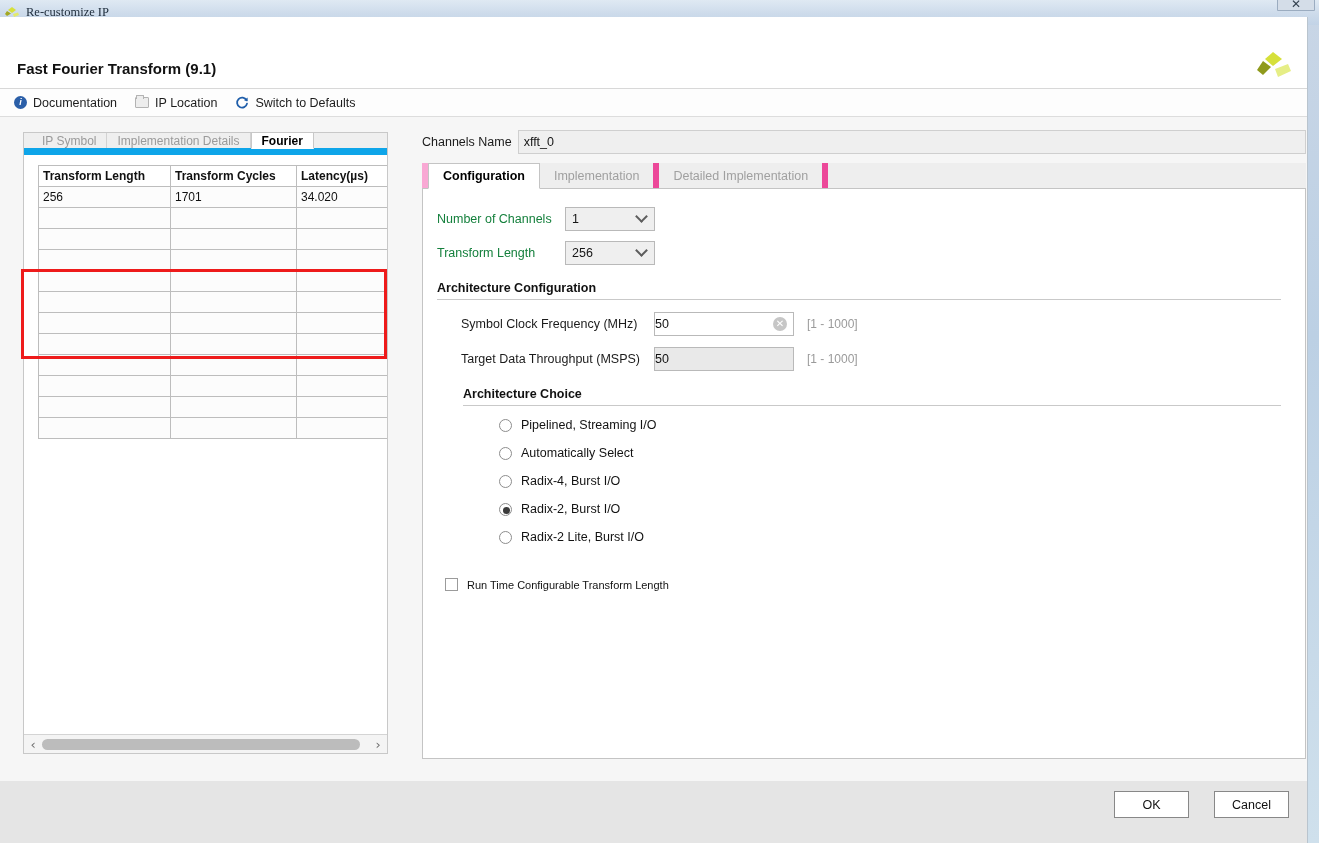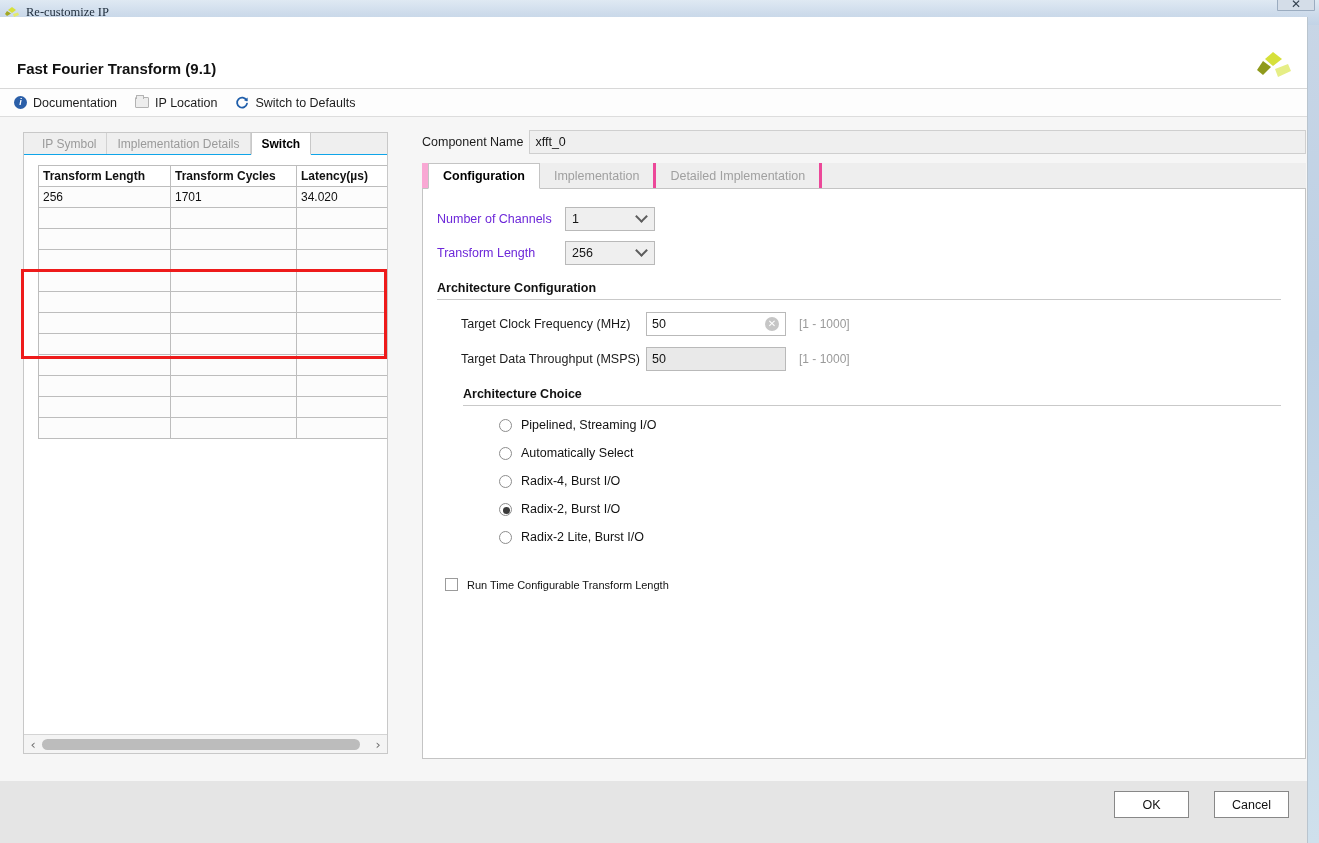--- a/index.html
+++ b/index.html
@@ -121,21 +121,21 @@
   #left-panel {
     position: absolute; left: 23px; top: 15px;
     width: 365px; height: 622px;
     background: #ffffff;
     border: 1px solid #c8c8c8;
     display: flex; flex-direction: column;
   }
   #lp-tabs {
     height: 22px;
     background: #efefef;
-    border-bottom: 1px solid #0ea5e9;
+    border-bottom: 7px solid #0ea5e9;
     display: flex; align-items: stretch;
     padding-left: 8px;
     position: relative;
   }
   .lp-tab {
     padding: 0 10px;
     display: flex; align-items: center;
     font-size: 12px;
     color: #9a9a9a;
     border-right: 1px solid #d2d2d2;
@@ -239,21 +239,21 @@
     border-bottom: 1px solid #c4c4c4;
     background: #f9a8d4;
     padding-left: 6px;
   }
   .rp-tab {
     padding: 0 14px;
     display: flex; align-items: center;
     font-size: 12.5px;
     color: #a0a0a0;
     background: #eeeeee;
-    border-right: 3px solid #ec4899;
+    border-right: 6px solid #ec4899;
     white-space: nowrap;
   }
   .rp-tab.active {
     background: #ffffff;
     color: #000000;
     font-weight: bold;
     border-left: 1px solid #c4c4c4;
     border-right: 1px solid #c4c4c4;
     border-top: 1px solid #c4c4c4;
     margin-bottom: -1px;
@@ -271,21 +271,21 @@
     position: relative;
     padding: 18px 0 0 14px;
   }
 
   .field-row {
     display: flex; align-items: center;
     margin-bottom: 10px;
     gap: 8px;
   }
   .field-row .flabel {
-    font-size: 12.5px; color: #6d28d9; white-space: nowrap;
+    font-size: 12.5px; color: #15803d; white-space: nowrap;
   }
   .w-numchan .flabel { width: 120px; }
   .w-tlen .flabel { width: 120px; }
 
   .select-box {
     width: 90px; height: 24px;
     background: #efefef;
     border: 1px solid #b9b9b9;
     display: flex; align-items: center;
     padding-left: 6px; padding-right: 4px;
@@ -320,23 +320,23 @@
   }
   .tf-row .flabel {
     font-size: 12.5px; color: #1b1b1b;
     width: 180px; white-space: nowrap;
   }
   .textbox {
     width: 140px; height: 24px;
     border: 1px solid #b9b9b9;
     background: #ffffff;
     display: flex; align-items: center;
-    padding-left: 5px;
     font-size: 12.5px; color: #111111;
     position: relative;
+    margin-left: 8px;
   }
   .textbox.disabled { background: #e9e9e9; }
   .clear-ico {
     position: absolute; right: 6px; top: 4px;
     width: 14px; height: 14px; border-radius: 50%;
     background: #c6c6c6; color: #ffffff;
     font-size: 10px; line-height: 14px; text-align: center;
     font-family: "DejaVu Sans", sans-serif;
   }
   .hint {
@@ -438,21 +438,21 @@
         <span class="lbl">Switch to Defaults</span>
       </div>
     </div>
 
     <div id="content">
 
       <div id="left-panel">
         <div id="lp-tabs">
           <div class="lp-tab">IP Symbol</div>
           <div class="lp-tab">Implementation Details</div>
-          <div class="lp-tab active">Switch</div>
+          <div class="lp-tab active">Fourier</div>
         </div>
         <div id="lp-body">
           <table id="lat-table">
             <colgroup>
                 <col class="c1">
                 <col class="c2">
                 <col class="c3">
               </colgroup>
             <thead>
               <tr>
@@ -532,21 +532,21 @@
           </div>
           <span class="sb-arrow">›</span>
         </div>
       </div>
 
       <div id="annot"></div>
 
       <div id="right-panel">
 
         <div id="comp-row">
-          <span class="clabel">Component Name</span>
+          <span class="clabel">Channels Name</span>
           <div id="comp-name">xfft_0</div>
         </div>
 
         <div id="rp-tabs">
           <div class="rp-tab active">Configuration</div>
           <div class="rp-tab">Implementation</div>
           <div class="rp-tab">Detailed Implementation</div>
           <div class="rp-tab spacer"></div>
         </div>
 
@@ -565,21 +565,21 @@
             <div class="select-box">
               <span>256</span>
               <span class="chev"></span>
             </div>
           </div>
 
           <div class="section-title">Architecture Configuration</div>
           <div class="section-rule"></div>
 
           <div class="tf-row">
-            <span class="flabel">Target Clock Frequency (MHz)</span>
+            <span class="flabel">Symbol Clock Frequency (MHz)</span>
             <div class="textbox">
               <span>50</span>
               <span class="clear-ico">✕</span>
             </div>
             <span class="hint">[1 - 1000]</span>
           </div>
 
           <div class="tf-row">
             <span class="flabel">Target Data Throughput (MSPS)</span>
             <div class="textbox disabled">

